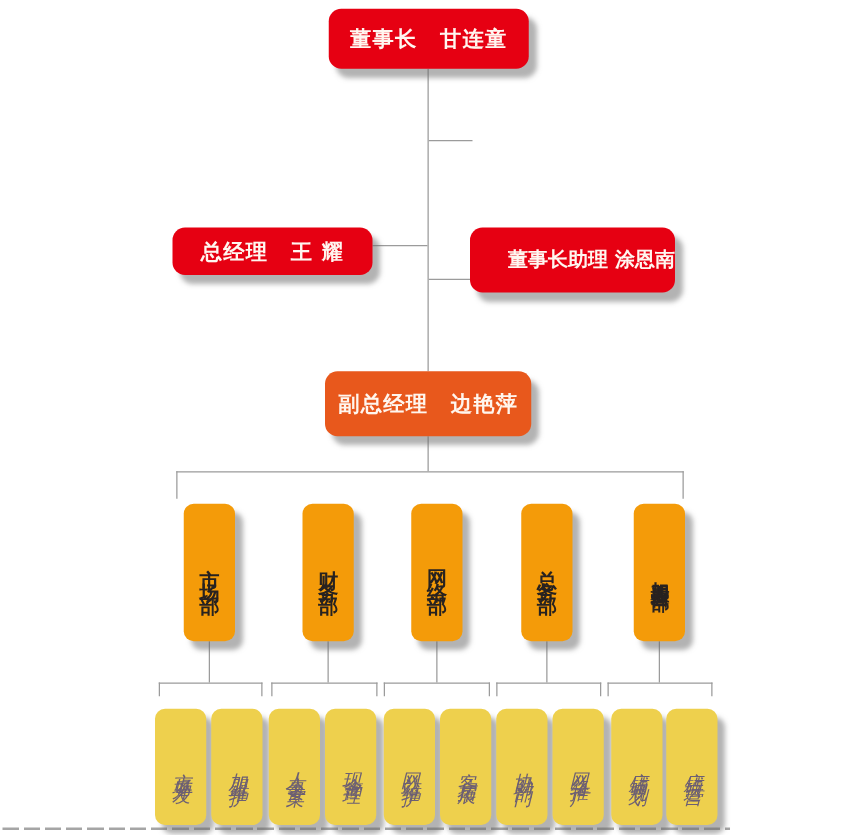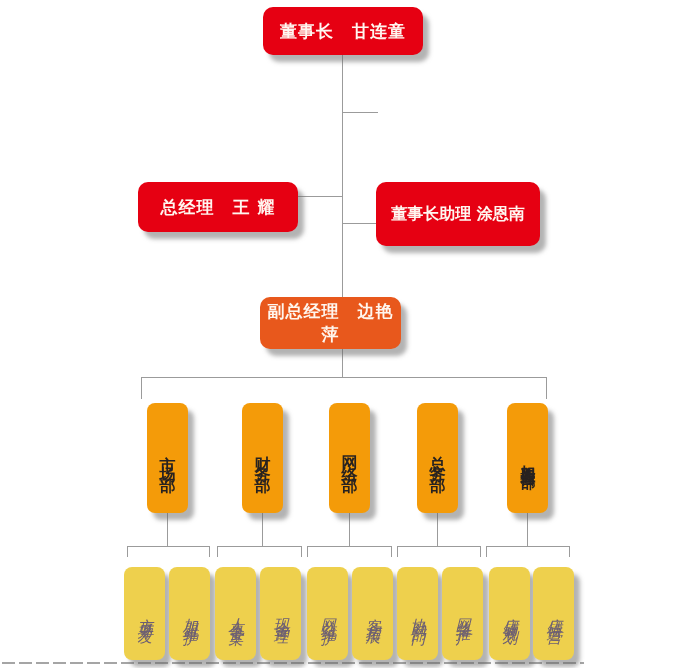--- a/index.html
+++ b/index.html
@@ -106,29 +106,29 @@
   <div class="bracket z1" style="left:397px; top:546px; width:84px; height:11px;"></div>
   <div class="bracket z1" style="left:486px; top:546px; width:84px; height:11px;"></div>
 
   <div class="dashed-baseline"></div>
 
   <div class="box red z2" style="left:263px; top:7px; width:160px; height:48px;">
     <span>董事长　甘连童</span>
   </div>
 
 
-  <div class="box red z2" style="left:138px; top:182px; width:160px; height:50px;">
+  <div class="box red z2" style="left:138px; top:182px; width:160px; height:38px;">
     <span>总经理　王 耀</span>
   </div>
 
-  <div class="box red small z2" style="left:376px; top:182px; width:164px; height:64px;">
+  <div class="box red small z2" style="left:376px; top:182px; width:164px; height:52px;justify-content:flex-end;">
     <span>董事长助理 涂恩南</span>
   </div>
 
-  <div class="box orange-deep z2" style="left:260px; top:297px; width:141px; height:52px;">
+  <div class="box orange-deep z2" style="left:260px; top:297px; width:165px; height:52px;">
     <span>副总经理　边艳萍</span>
   </div>
 
   <div class="box dept z2" style="left:147px; top:403px; width:41px; height:110px;">
     <span class="vtext">市场部</span>
   </div>
   <div class="box dept z2" style="left:242px; top:403px; width:41px; height:110px;">
     <span class="vtext">财务部</span>
   </div>
   <div class="box dept z2" style="left:329px; top:403px; width:41px; height:110px;">

